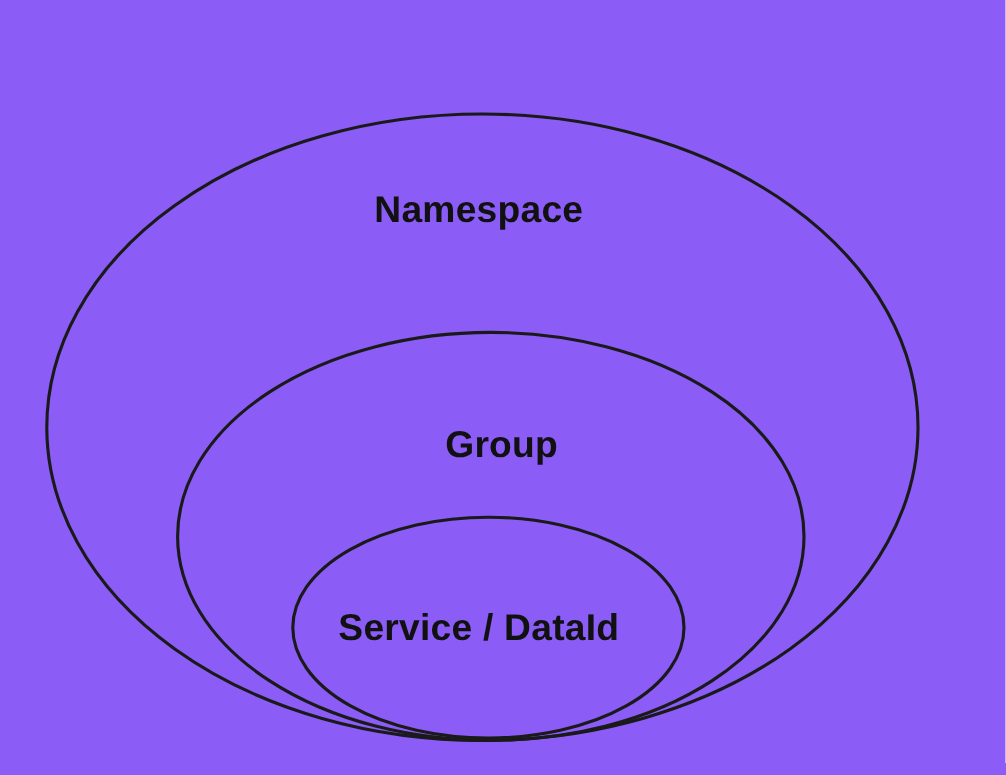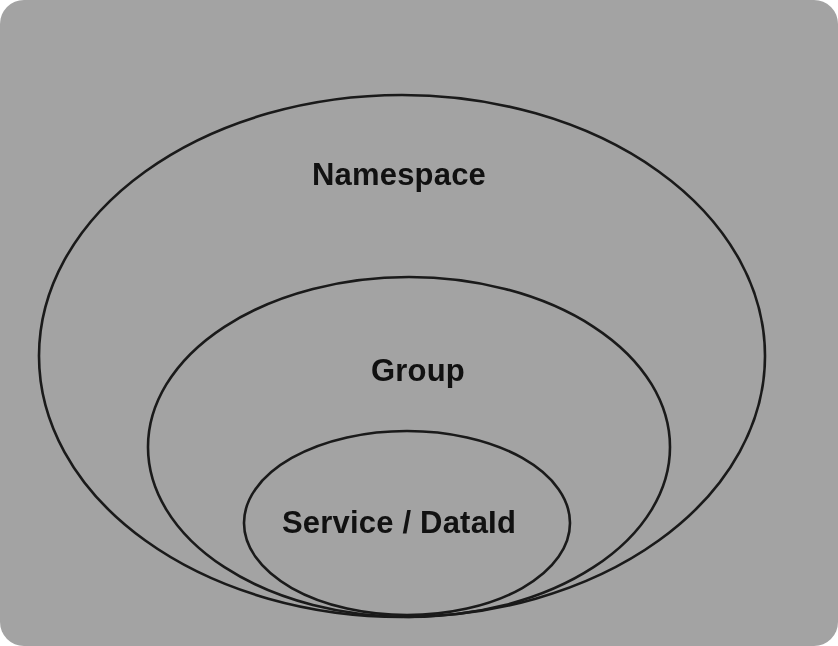--- a/index.html
+++ b/index.html
@@ -41,21 +41,21 @@
     dominant-baseline: alphabetic;
     letter-spacing: 0.2px;
   }
   .label-namespace { font-size: 31px; }
   .label-group     { font-size: 31px; }
   .label-service   { font-size: 31px; }
 </style>
 </head>
 <body>
 
-<div id="diagram-root" style="background: #a3a3a3; border-radius: 24px;">
+<div id="diagram-root" style="background: #8b5cf6;">
 
   <svg id="venn-svg" viewBox="0 0 838 646" xmlns="http://www.w3.org/2000/svg">
 
     <ellipse class="ellipse-shape" cx="402" cy="356" rx="363" ry="261" stroke="#1a1a1a"></ellipse>
 
     <ellipse class="ellipse-shape" cx="409" cy="447" rx="261" ry="170" stroke="#1a1a1a"></ellipse>
 
     <ellipse class="ellipse-shape" cx="407" cy="523" rx="163" ry="92" stroke="#1a1a1a"></ellipse>
 
     <text class="ring-label label-namespace" x="399" y="185" fill="#111111">Namespace</text>

